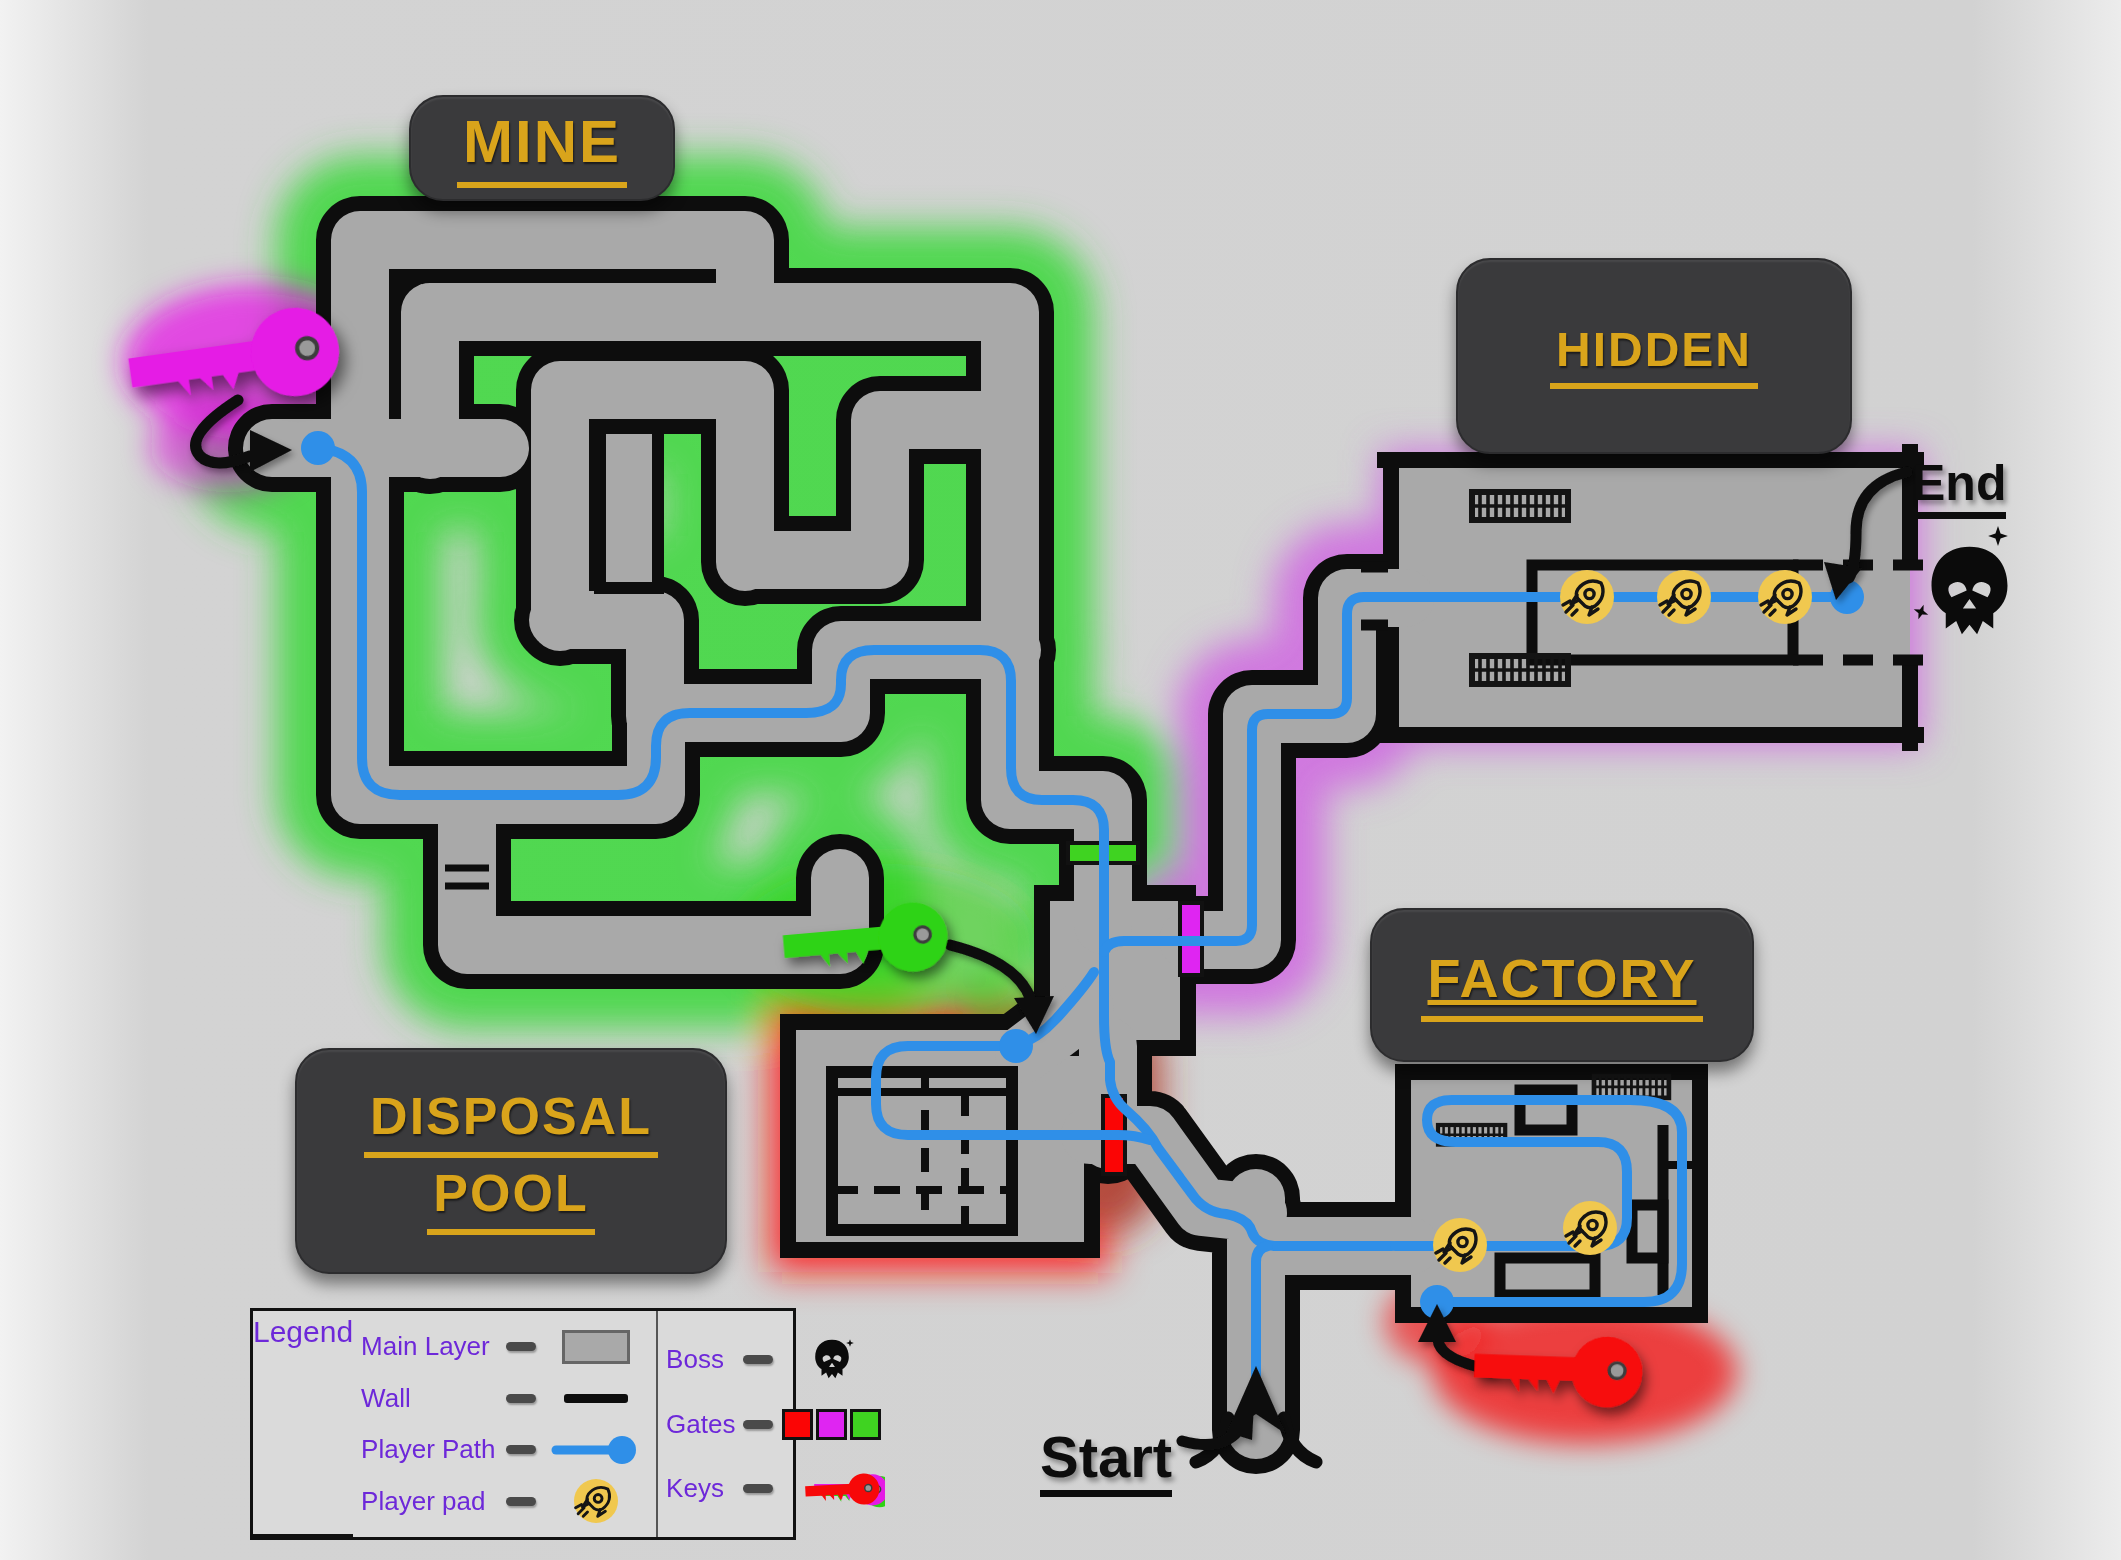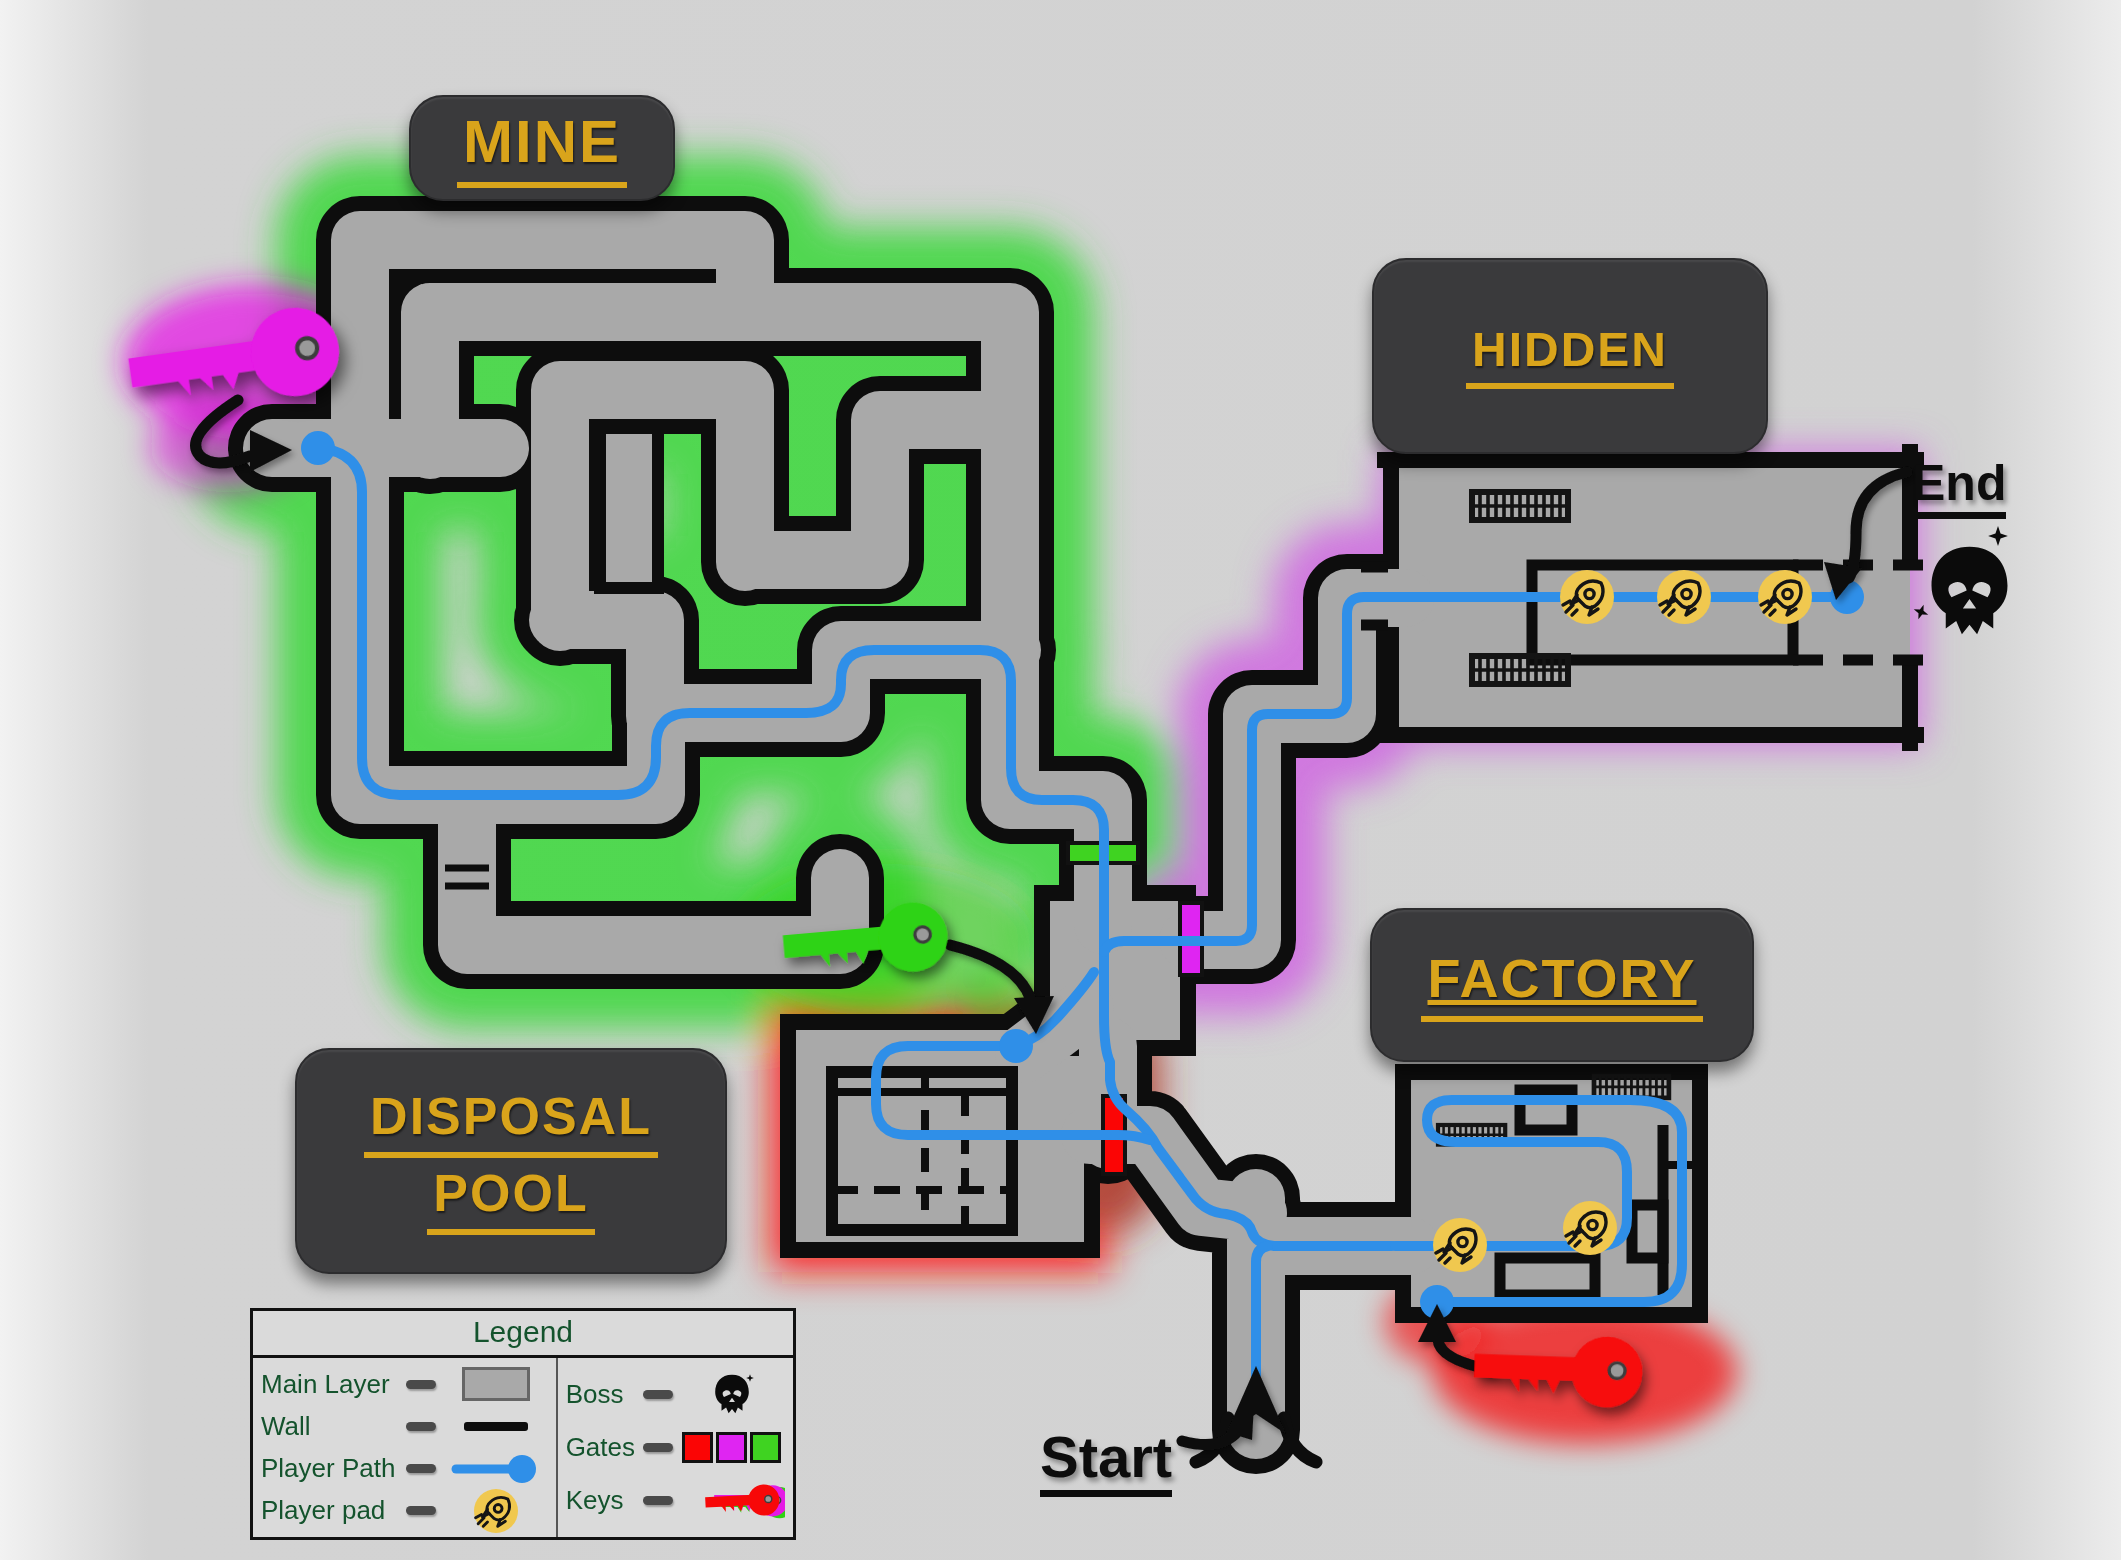--- a/index.html
+++ b/index.html
@@ -16,38 +16,38 @@
     box-shadow:0 10px 16px rgba(0,0,0,.45), inset 0 2px 2px rgba(255,255,255,.08);
     border:2px solid #2c2c2e; z-index:30;
   }
   .region-pill .ln{
     display:inline-block;color:var(--accent-gold,#d9a41b);font-weight:bold;letter-spacing:2px;
     border-bottom:6px solid var(--accent-gold,#d9a41b);padding:0 6px 7px 6px;line-height:1.12;
     text-shadow:1px 2px 2px rgba(0,0,0,.55);
   }
   #mine-pill{left:409px;top:95px;width:262px;height:102px;}
   #mine-pill .ln{font-size:60px;}
-  #church-pill{left:1372px;top:258px;width:392px;height:192px;gap:4px;}
+  #church-pill{left:1456px;top:258px;width:392px;height:192px;gap:4px;}
   #church-pill .ln{font-size:48px;}
   #pool-pill{left:295px;top:1048px;width:428px;height:222px;gap:6px;}
   #pool-pill .ln{font-size:52px;}
   #factory-pill{left:1370px;top:908px;width:380px;height:150px;}
   #factory-pill .ln{font-size:54px;text-decoration:underline;}
   .map-marker{
     position:absolute;color:#0d0d0d;font-weight:bold;z-index:30;
     border-bottom:7px solid #0d0d0d;padding-bottom:4px;line-height:1;
     text-shadow:3px 4px 5px rgba(0,0,0,.35);
   }
   #start-marker{left:1040px;top:1388px;font-size:58px;margin-top:40px;}
   #end-marker{left:1912px;top:458px;font-size:50px;}
   
   #legend{
     position:absolute;left:250px;top:1308px;width:540px;height:226px;
     border:3px solid #111;background:rgba(224,224,224,.55);z-index:30;
-    display:flex;flex-direction:column;font-size:26px;color:#14532d;
+    display:flex;flex-direction:row;font-size:26px;color:#6d28d9;
   }
   #legend .legend-title{
     text-align:center;font-size:30px;padding:4px 0 6px 0;border-bottom:3px solid #111;
   }
   #legend .legend-cols{flex:1;display:flex;}
   #legend .col{display:flex;flex-direction:column;justify-content:space-evenly;padding:4px 8px;}
   #legend .col.left{width:287px;border-right:2px solid #555;}
   #legend .col.right{flex:1;}
   .legend-row{display:flex;align-items:center;gap:8px;height:40px;}
   .legend-row .lab{white-space:nowrap;}

